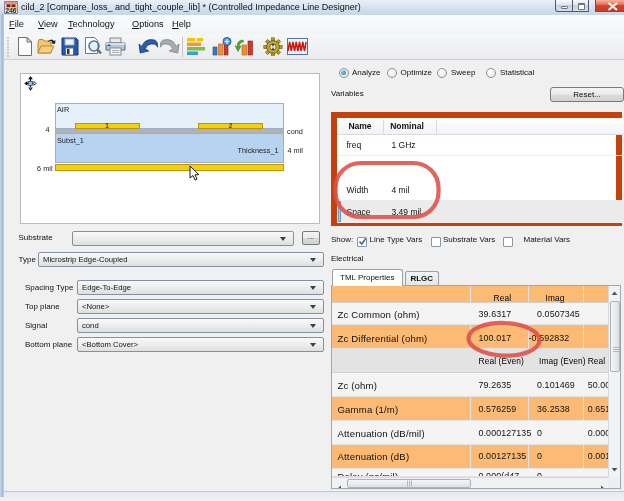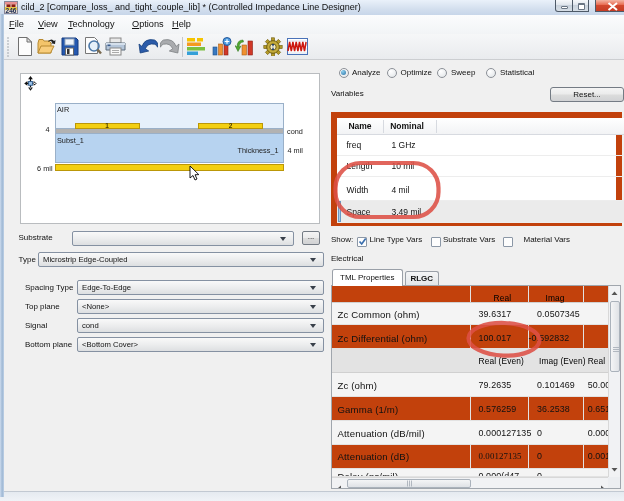--- a/index.html
+++ b/index.html
@@ -229,24 +229,20 @@
 <div class="abs" id="vartable" style="left:327px;top:52px;width:290.5px;height:113.5px;background:#fff;border:6px solid #c2410c;box-sizing:border-box;">
 <div class="abs" style="left:0;top:0;width:288.5px;height:16.5px;background:linear-gradient(#fff,#f2f3f5);border-bottom:1px solid #d7dae0;box-sizing:border-box;"></div>
 <div class="abs" style="left:45.5px;top:2px;width:1px;height:13px;background:#d7dae0;"></div>
 <div class="abs" style="left:99px;top:2px;width:1px;height:13px;background:#d7dae0;"></div>
 <div class="abs" style="left:0;top:0;width:46px;height:16.5px;font-size:8.5px;font-weight:bold;text-align:center;line-height:16px;color:#111;">Name</div>
 <div class="abs" style="left:43px;top:0;width:54px;height:16.5px;font-size:8.5px;font-weight:bold;text-align:center;line-height:16px;color:#111;">Nominal</div>
 <div class="abs vrow" style="top:16.5px;height:21px;">
         <span class="c1">freq</span>
         <span class="c2">1 GHz</span>
       </div>
-<div class="abs vrow" style="top:37.5px;height:21px;">
-        <span class="c1">Length</span>
-        <span class="c2">10 mil</span>
-      </div>
 <div class="abs vrow" style="top:58.5px;height:24px;">
         <span class="c1" style="line-height:26px;">Width</span>
         <span class="c2" style="line-height:26px;">4 mil</span>
       </div>
 <div class="abs vrow" style="top:82.5px;height:22px;background:#ebebeb;">
         <span class="c1" style="line-height:23px;">Space</span>
         <span class="c2" style="line-height:23px;">3.49 mil</span>
       </div>
 <div class="abs" style="left:0.5px;top:83px;width:3px;height:21px;background:linear-gradient(90deg,#cfe3f3,#8db8dd);border:1px solid #6898c4;box-sizing:border-box;"></div>
 </div>
@@ -257,21 +253,21 @@
       </svg>
     </div>
 <div class="abs rlabel" style="left:365.5px;top:174.5px;">Line Type Vars</div>
 <div class="abs cb" style="left:426.5px;top:176.5px;"></div>
 <div class="abs rlabel" style="left:439px;top:174.5px;">Substrate Vars</div>
 <div class="abs cb" style="left:499px;top:176.5px;"></div>
 <div class="abs rlabel" style="left:511.5px;top:174.5px;margin-left:8px;">Material Vars</div>
 <div class="abs rlabel" style="left:327px;top:193.5px;">Electrical</div>
 <div class="abs" style="left:327.5px;top:208.5px;width:71.5px;height:17px;background:#fff;border:1px solid #9aa0a8;border-bottom:none;border-radius:2.5px 2.5px 0 0;box-sizing:border-box;font-size:8px;text-align:center;line-height:16px;color:#111;z-index:3;">TML Properties</div>
 <div class="abs" style="left:401px;top:210.5px;width:33.5px;height:15px;background:linear-gradient(#f4f5f6,#e2e5e8);border:1px solid #9aa0a8;border-bottom:none;border-radius:2.5px 2.5px 0 0;box-sizing:border-box;font-size:8px;text-align:center;line-height:14px;color:#111;font-weight:bold;">RLGC</div>
-<div class="abs" id="bigtable" style="left:327px;top:224.5px;width:289.5px;height:204px;background:#c2410c;border:1px solid #a0a6ad;box-sizing:border-box;z-index:2;overflow:hidden;">
+<div class="abs" id="bigtable" style="left:327px;top:224.5px;width:289.5px;height:204px;background:#fdba74;border:1px solid #a0a6ad;box-sizing:border-box;z-index:2;overflow:hidden;">
 <div class="colline" style="left:137.5px;"></div>
 <div class="colline" style="left:195.5px;"></div>
 <div class="colline" style="left:251px;"></div>
 <div class="abs brow" style="top:0;height:17.5px;border-bottom:1px solid #d0d0d0;">
         <span class="hb" style="left:161.5px;top:7px;">Real</span>
         <span class="hb" style="left:213.5px;top:7px;">Imag</span>
       </div>
 <div class="abs brow bshade" style="top:17.5px;height:21.5px;">
         <span class="l0" style="top:6px;">Zc Common (ohm)</span>
         <span class="l1" style="top:6px;">39.6317</span>
@@ -300,21 +296,21 @@
         <span class="l3" style="top:7px;">0.651(</span>
       </div>
 <div class="abs brow bshade" style="top:135.5px;height:24px;">
         <span class="l0" style="top:7px;">Attenuation (dB/mil)</span>
         <span class="l1" style="top:7px;">0.000127135</span>
         <span class="l2" style="top:7px;">0</span>
         <span class="l3" style="top:7px;">0.000(</span>
       </div>
 <div class="abs brow" style="top:159.5px;height:24px;">
         <span class="l0" style="top:5.5px;">Attenuation (dB)</span>
-        <span class="l1" style="top:5.5px;font-family:Liberation Serif, serif;">0.00127135</span>
+        <span class="l1" style="top:5.5px;">0.00127135</span>
         <span class="l2" style="top:5.5px;">0</span>
         <span class="l3" style="top:5.5px;">0.001-</span>
       </div>
 <div class="abs brow bshade" style="top:183.5px;height:7.5px;overflow:hidden;">
         <span class="l0" style="top:2px;">Delay (ps/mil)</span>
         <span class="l1" style="top:2px;">0.000(d47</span>
         <span class="l2" style="top:2px;">0</span>
       </div>
 <div class="abs" id="vsb" style="left:276px;top:0;width:12px;height:191px;background:#f1f2f4;border-left:1px solid #d8d8d8;box-sizing:border-box;">
 <div class="abs sbtn" style="left:0.5px;top:0.5px;width:9px;height:13.5px;"><svg width="9" height="13">

